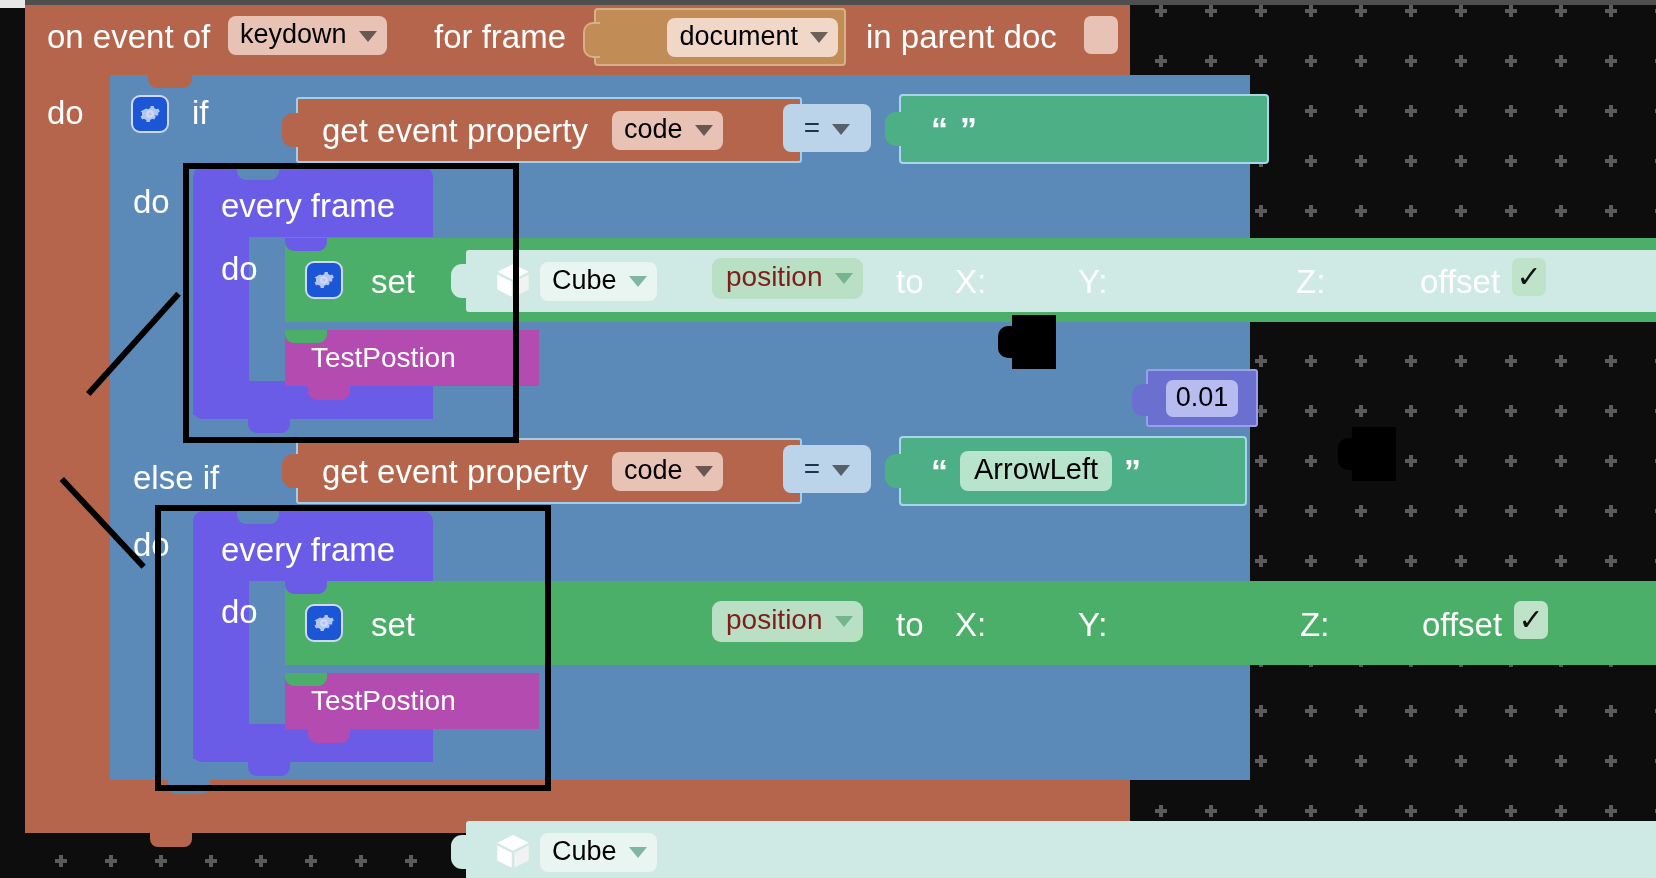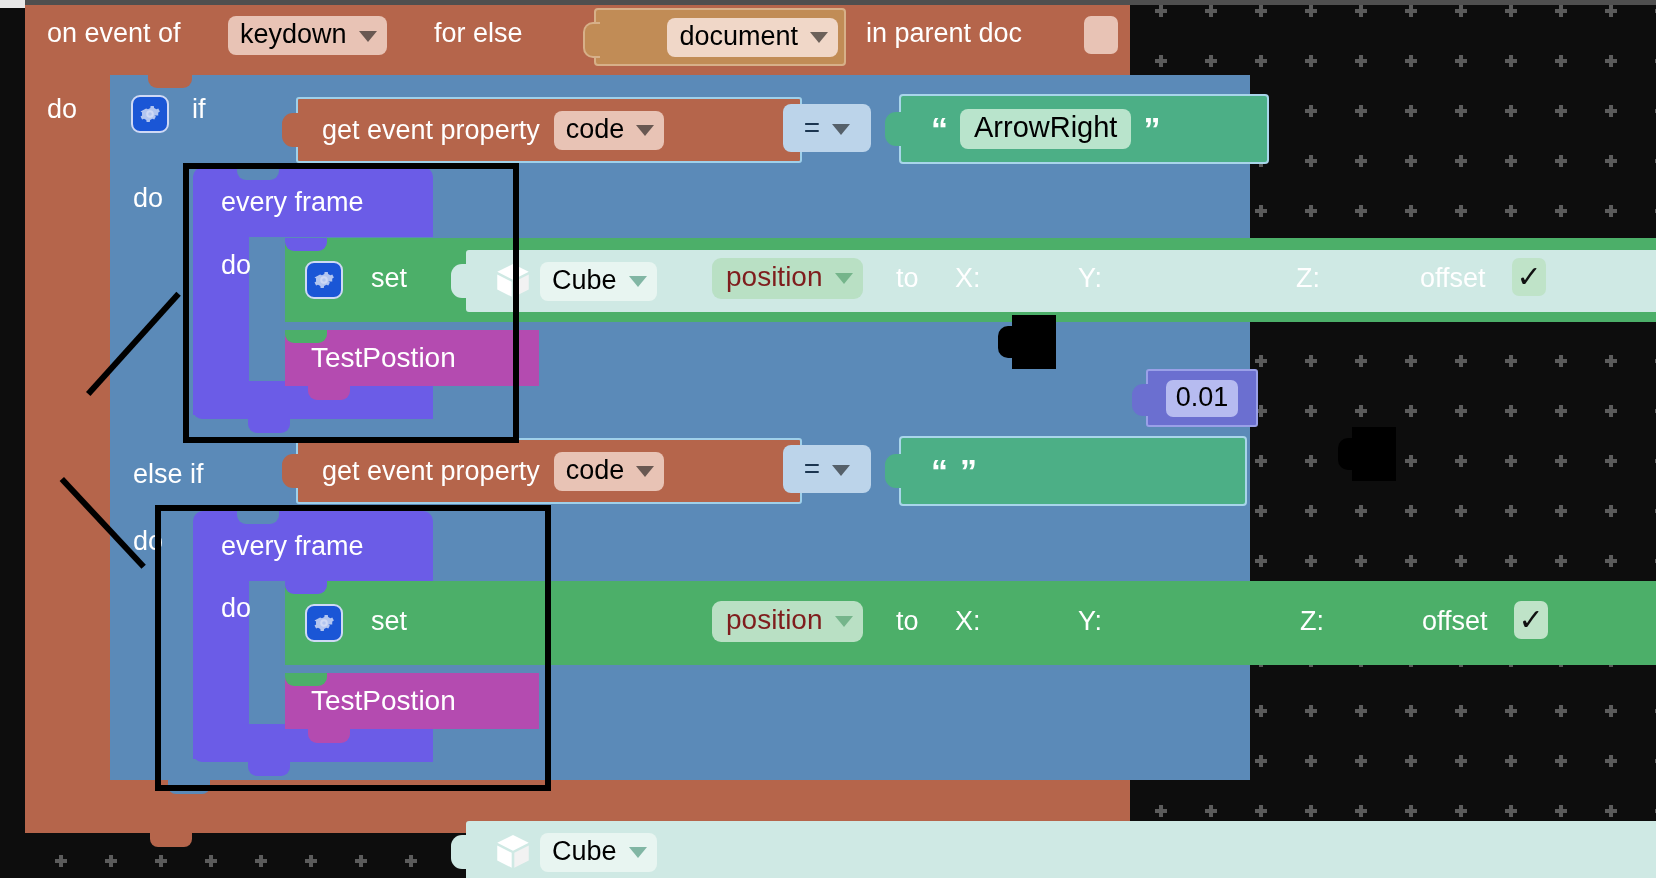--- a/index.html
+++ b/index.html
@@ -19,21 +19,21 @@
   
   #dots{position:absolute;left:0;top:0;width:1656px;height:878px;}
 
   
   #topbar{position:absolute;left:0;top:0;width:1656px;height:5px;background:#4f4f4f;z-index:60;}
   #topbar-left{position:absolute;left:0;top:0;width:25px;height:8px;background:#e8e8e8;z-index:61;}
   #leftgutter{position:absolute;left:0;top:5px;width:25px;height:873px;background:#0d0d0d;z-index:5;}
 
   
   .blk{position:absolute;box-sizing:border-box;}
-  .label{color:#ffffff;font-size:27px;line-height:1;white-space:nowrap;}
+  .label{color:#ffffff;font-size:33px;line-height:1;white-space:nowrap;}
 
   
   .field{
     display:inline-flex;align-items:center;gap:10px;
     border-radius:8px;padding:3px 10px 5px 12px;
     font-size:27px;color:#000;white-space:nowrap;
   }
   .caret{
     width:0;height:0;border-left:9px solid transparent;border-right:9px solid transparent;
     border-top:11px solid rgba(0,0,0,.55);margin-left:2px;margin-top:3px;
@@ -88,21 +88,21 @@
   #if-arm{left:110px;top:742px;width:160px;height:38px;background:#5b8ab8;z-index:21;}
   #if-arm2{left:110px;top:742px;width:440px;height:38px;background:#5b8ab8;z-index:21;}
   #if-notch{left:168px;top:780px;width:42px;height:14px;background:#5b8ab8;border-radius:0 0 8px 8px;z-index:21;}
 
   #if-row1{left:110px;top:75px;width:1140px;height:95px;background:#5b8ab8;z-index:22;}
   #if-row2{left:110px;top:425px;width:1112px;height:90px;background:#5b8ab8;z-index:22;}
 
   
   .getprop{
     position:absolute;height:62px;background:#b5654b;border:2px solid #9fd0ea;
-    border-radius:3px;display:flex;align-items:center;padding-left:24px;gap:14px;z-index:26;
+    border-radius:3px;display:flex;align-items:center;padding-left:24px;gap:24px;z-index:26;
   }
   .getprop:before{
     content:"";position:absolute;left:-16px;top:14px;width:18px;height:34px;
     background:#b5654b;border-radius:11px 0 0 11px;
   }
 
   
   .eqpill{
     position:absolute;width:88px;height:48px;background:#bcd4ea;border-radius:8px;
     display:flex;align-items:center;justify-content:center;gap:10px;z-index:26;
@@ -182,21 +182,21 @@
   <div class="blk" id="evt-header"></div>
 
   <div class="blk" style="left:47px;top:20px;z-index:15;">
     <span class="label">on event of</span>
   </div>
   <div class="blk field" id="evt-type" style="left:228px;top:16px;background:#e8c3b5;z-index:15;">
     <span>keydown</span>
     <span class="caret"></span>
   </div>
   <div class="blk" style="left:434px;top:20px;z-index:15;">
-    <span class="label">for else</span>
+    <span class="label">for frame</span>
   </div>
 
   <div class="blk" id="doc-block">
     <span class="field" style="background:#f0d7c8;text-align:right;">
       <span>document</span>
       <span class="caret"></span>
     </span>
   </div>
 
   <div class="blk" style="left:866px;top:20px;z-index:15;">
@@ -234,21 +234,20 @@
       <span>code</span>
       <span class="caret"></span>
     </span>
   </div>
   <div class="eqpill" style="left:783px;top:104px;">
     <span>=</span>
     <span class="caret"></span>
   </div>
   <div class="strblk" style="left:899px;top:94px;width:322px;">
     <span class="quote">“</span>
-    <span class="strval">ArrowRight</span>
     <span class="quote">”</span>
   </div>
 
   <div class="blk" style="left:133px;top:185px;z-index:25;">
     <span class="label">do</span>
   </div>
 
   <div class="ef-body" style="left:193px;top:167px;width:240px;height:70px;"></div>
   <div class="ef-left" style="left:193px;top:230px;width:56px;height:185px;"></div>
   <div class="ef-arm" style="left:193px;top:381px;width:240px;height:38px;border-bottom-left-radius:9px;"></div>
@@ -336,20 +335,21 @@
       <span>code</span>
       <span class="caret"></span>
     </span>
   </div>
   <div class="eqpill" style="left:783px;top:445px;">
     <span>=</span>
     <span class="caret"></span>
   </div>
   <div class="strblk" style="left:899px;top:436px;width:300px;">
     <span class="quote">“</span>
+    <span class="strval">ArrowLeft</span>
     <span class="quote">”</span>
   </div>
 
   <div class="blk" style="left:133px;top:528px;z-index:25;">
     <span class="label">do</span>
   </div>
 
   <div class="ef-body" style="left:193px;top:511px;width:240px;height:70px;"></div>
   <div class="ef-left" style="left:193px;top:574px;width:56px;height:185px;"></div>
   <div class="ef-arm" style="left:193px;top:724px;width:240px;height:38px;border-bottom-left-radius:9px;"></div>

